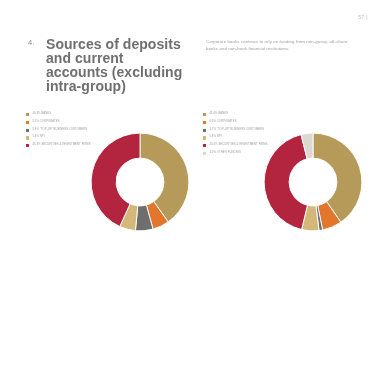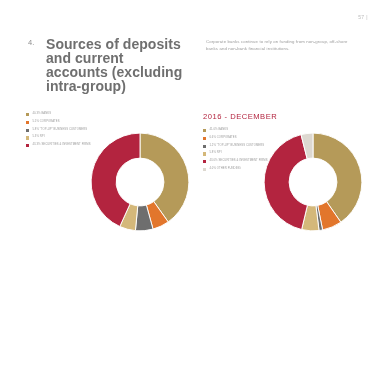--- a/index.html
+++ b/index.html
@@ -110,21 +110,20 @@
           <path d="M50 3 A47 47 0 0 1 77.09874059222275 88.40127938383588 L63.26108582172603 68.79211544315373 A23 23 0 0 0 50 27 Z" fill="#b59a59" stroke="#ffffff" stroke-width="0.9"></path>
           <path d="M77.09874059222275 88.40127938383588 A47 47 0 0 1 62.519965189635776 95.30177117564288 L56.12679147577921 72.16895185191035 A23 23 0 0 0 63.26108582172603 68.79211544315373 Z" fill="#e2762c" stroke="#ffffff" stroke-width="0.9"></path>
           <path d="M62.519965189635776 95.30177117564288 A47 47 0 0 1 45.585711720939436 96.79224357721425 L47.83981637407675 72.89833196331762 A23 23 0 0 0 56.12679147577921 72.16895185191035 Z" fill="#6e6e6e" stroke="#ffffff" stroke-width="0.9"></path>
           <path d="M45.585711720939436 96.79224357721425 A47 47 0 0 1 30.560833599018704 92.79157404951306 L40.487216442072985 70.9405575135915 A23 23 0 0 0 47.83981637407675 72.89833196331762 Z" fill="#d4b87a" stroke="#ffffff" stroke-width="0.9"></path>
           <path d="M30.560833599018704 92.79157404951306 A47 47 0 0 1 49.99999999999999 3 L49.99999999999999 27 A23 23 0 0 0 40.487216442072985 70.9405575135915 Z" fill="#b3243f" stroke="#ffffff" stroke-width="0.9"></path>
         </svg>
       </div>
   </div>
 
   <div class="chart-block right">
-    <div class="chart-title">2016 - DECEMBER</div>
     <div class="legend" id="legend-1">
         <div class="legend-item">
           <span class="swatch" style="background: rgb(181, 154, 89);"></span>
           <span class="legend-text">41.0% BANKS</span>
         </div>
         <div class="legend-item">
           <span class="swatch" style="background: rgb(226, 118, 44);"></span>
           <span class="legend-text">6.6% CORPORATES</span>
         </div>
         <div class="legend-item">

